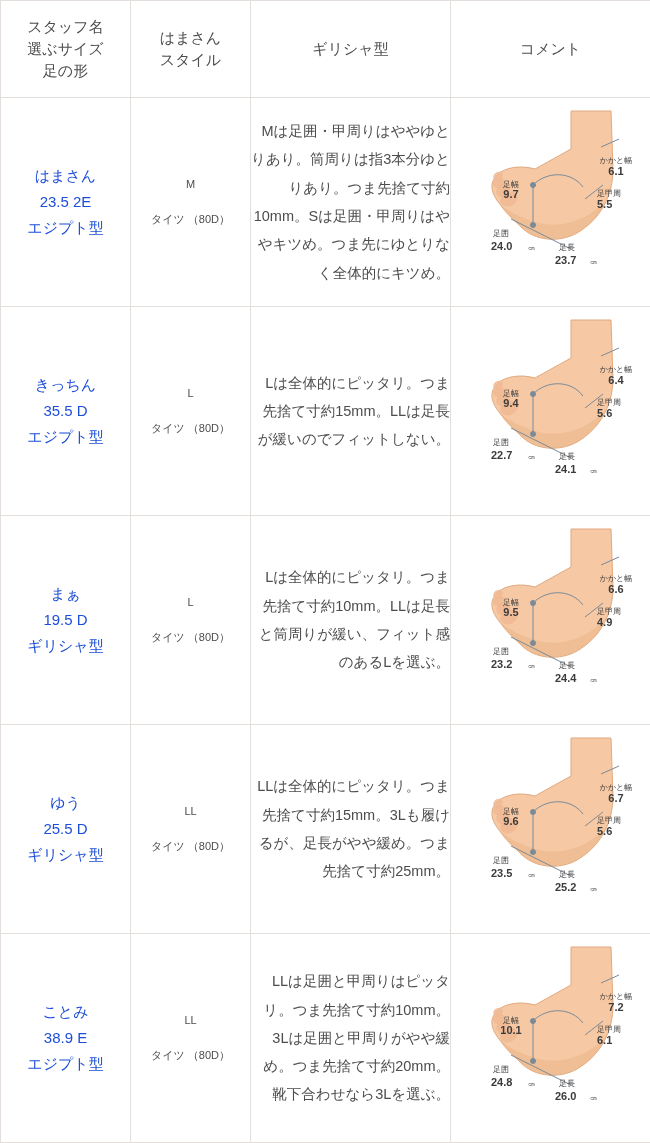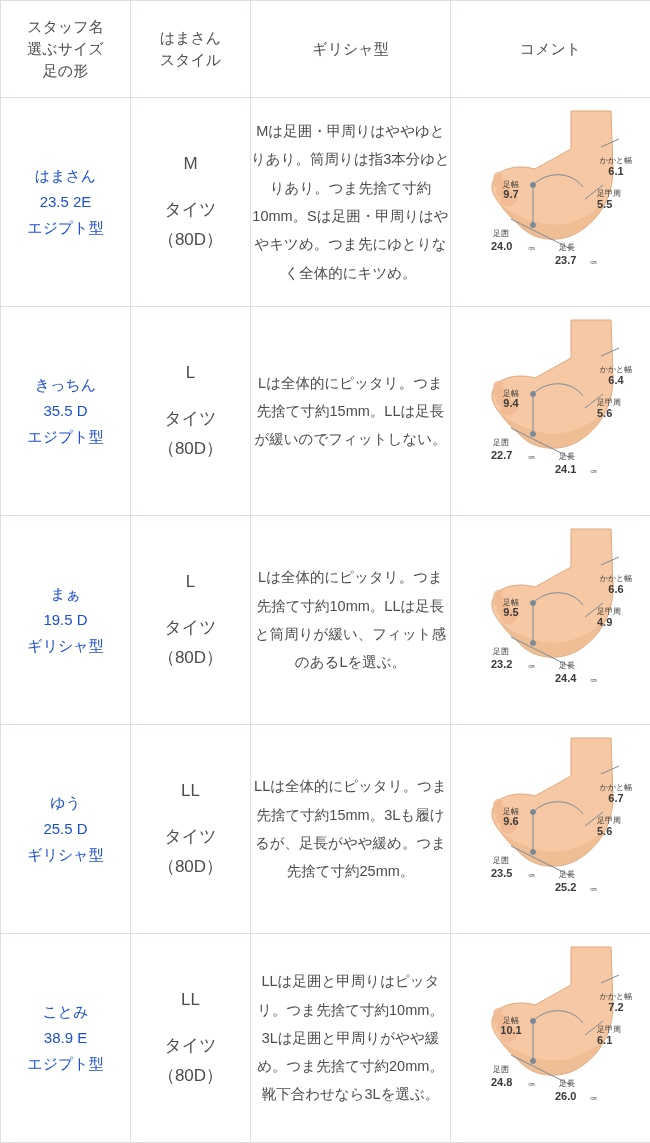--- a/index.html
+++ b/index.html
@@ -46,32 +46,32 @@
   .cell-center {
     text-align: center;
     font-size: 15px;
     line-height: 1.75;
     color: #1d4ed8;
     padding: 6px 4px;
   }
   .cell-center .line { display: block; white-space: nowrap; }
   .cell-size {
     text-align: center;
-    font-size: 17px;
+    font-size: 11px;
     line-height: 1.75;
     color: #4d4d4d;
     padding: 6px 4px;
   }
   .cell-size .gap { display: block; height: 16px; }
   .cell-comment {
     font-size: 14.5px;
     line-height: 1.95;
     color: #4d4d4d;
     padding: 10px 14px;
-    text-align: center;
+    text-align: right;
     vertical-align: middle;
   }
   .foot-cell {
     padding: 0;
     text-align: center;
   }
   .foot-wrap {
     position: relative;
     width: 200px;
     height: 206px;

